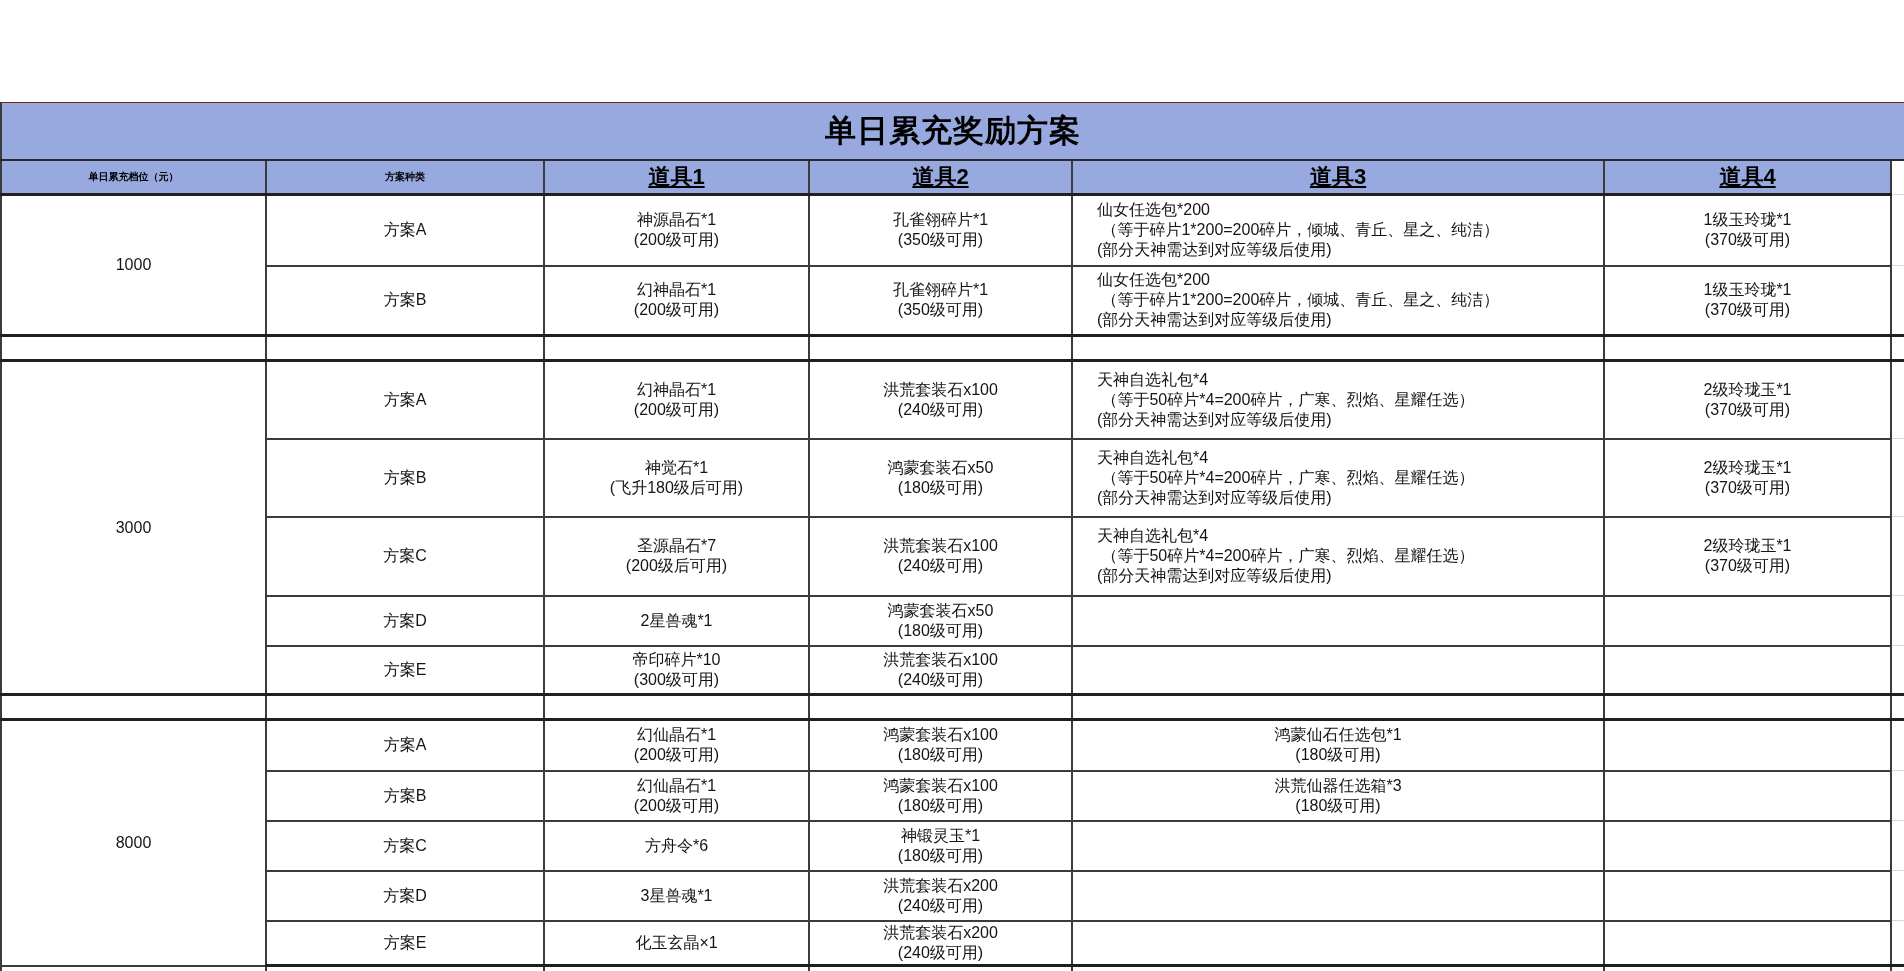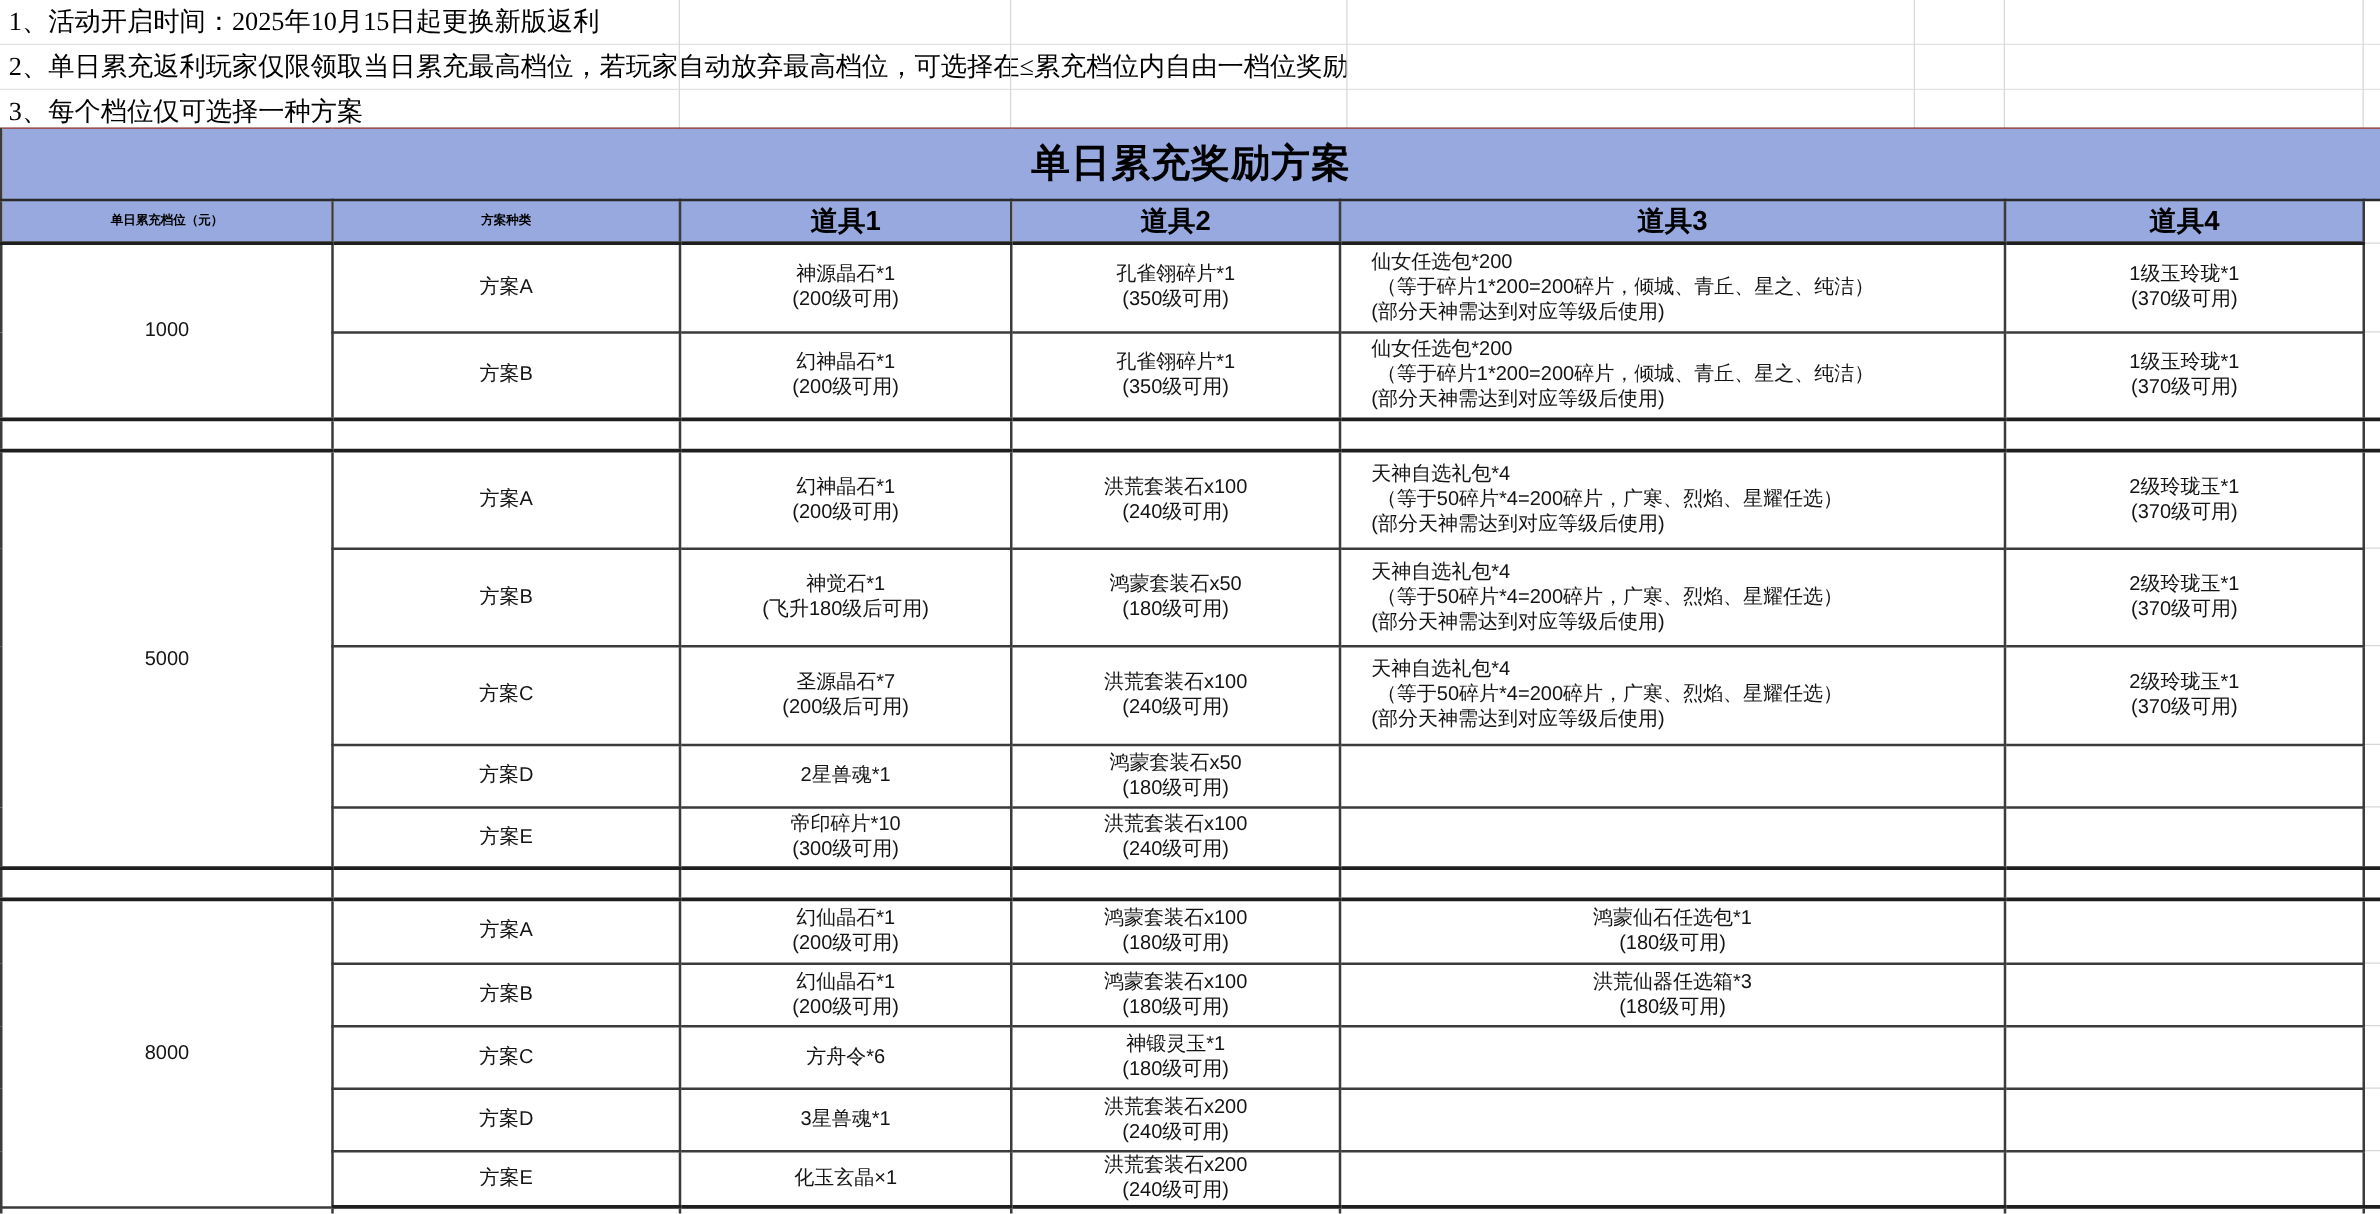--- a/index.html
+++ b/index.html
@@ -49,50 +49,39 @@
     border-top:1px solid #7f1d1d;
     border-bottom:2px solid #2a2a2a;
     font-size:31px;font-weight:bold;color:#000;
     letter-spacing:1px;
   }
   td.head{
     background:#97a9de;font-weight:bold;color:#000;
     border-bottom:3px solid #1f1f1f;
   }
   td.head-sm{font-size:10px;}
-  td.head-lg{font-size:22px;}
+  td.head-lg{font-size:22px;text-decoration:underline;}
   td.item3-left{text-align:left;padding-left:24px;padding-right:4px;}
   tr.rblank td{border-top:3px solid #1f1f1f;border-bottom:3px solid #1f1f1f;}
   tr.r8e td{border-bottom:3px solid #1f1f1f;}
   
   td.gx{
     border-top:1px solid #d8d8d8;
     border-bottom:1px solid #d8d8d8;
     border-right:0;
     background:#ffffff;
   }
   tr.rsliver td{border-bottom:0;}
   td:first-child{border-left:2px solid #3b3b3b;}
 </style>
 </head>
 <body>
 
 <div class="sheet">
 
-  <div class="notes">
-    <div class="note-line">1、活动开启时间：2025年10月15日起更换新版返利</div>
-    <div class="note-line">2、单日累充返利玩家仅限领取当日累充最高档位，若玩家自动放弃最高档位，可选择在≤累充档位内自由一档位奖励</div>
-    <div class="note-line">3、每个档位仅可选择一种方案</div>
-    <div class="vgrid" style="left:543px"></div>
-    <div class="vgrid" style="left:808px"></div>
-    <div class="vgrid" style="left:1077px"></div>
-    <div class="vgrid" style="left:1531px"></div>
-    <div class="vgrid" style="left:1603px"></div>
-    <div class="vgrid" style="left:1890px"></div>
-  </div>
 
   <table class="reward">
     <colgroup>
       <col style="width:265px">
         <col style="width:278px">
         <col style="width:265px">
       <col style="width:263px">
         <col style="width:532px">
         <col style="width:287px">
       <col style="width:14px">
@@ -145,21 +134,21 @@
       <td></td>
           <td></td>
       <td></td>
           <td></td>
       <td></td>
           <td></td>
       <td class="gx"></td>
     </tr>
 
     <tr class="r6a">
-      <td rowspan="5">5000</td>
+      <td rowspan="5">3000</td>
       <td>方案A</td>
       <td>幻神晶石*1
 (200级可用)</td>
       <td>洪荒套装石x100
 (240级可用)</td>
       <td class="item3-left">天神自选礼包*4
  （等于50碎片*4=200碎片，广寒、烈焰、星耀任选）
 (部分天神需达到对应等级后使用)</td>
       <td>2级玲珑玉*1
 (370级可用)</td>

